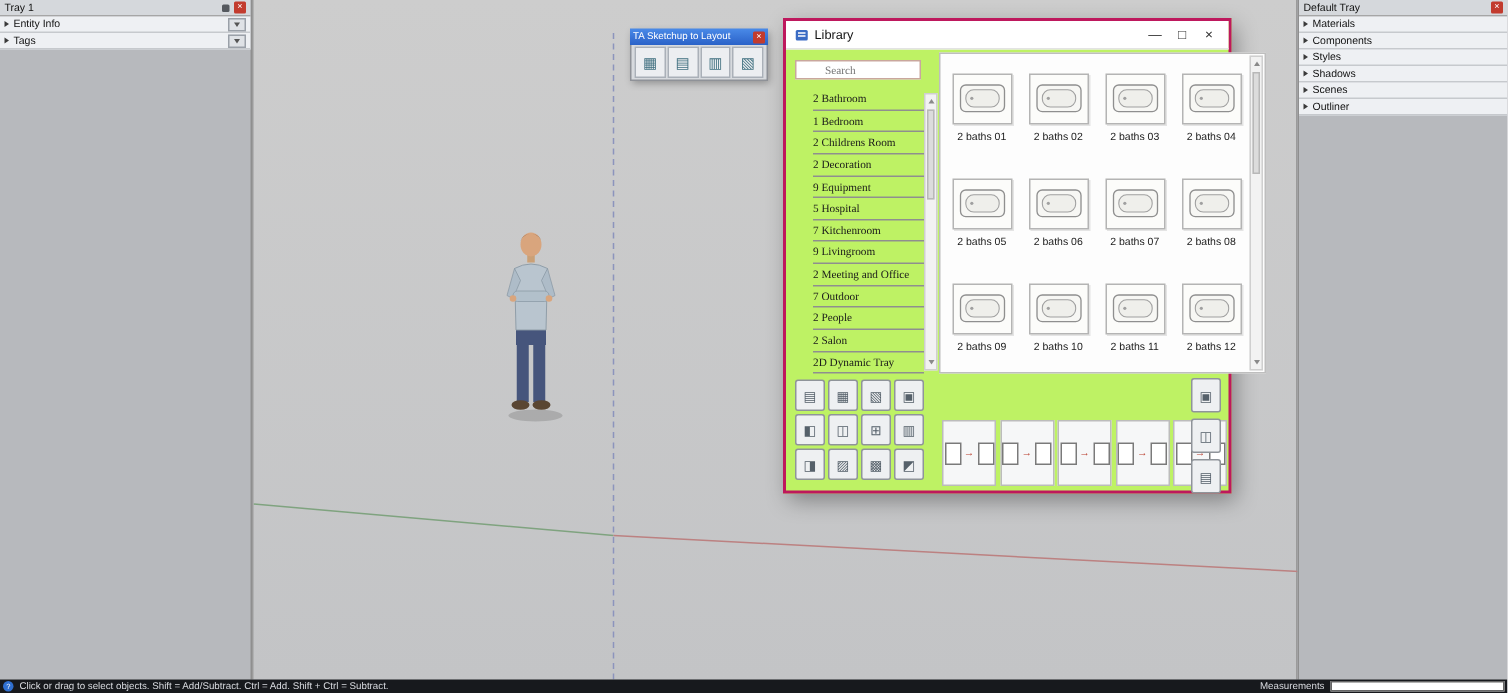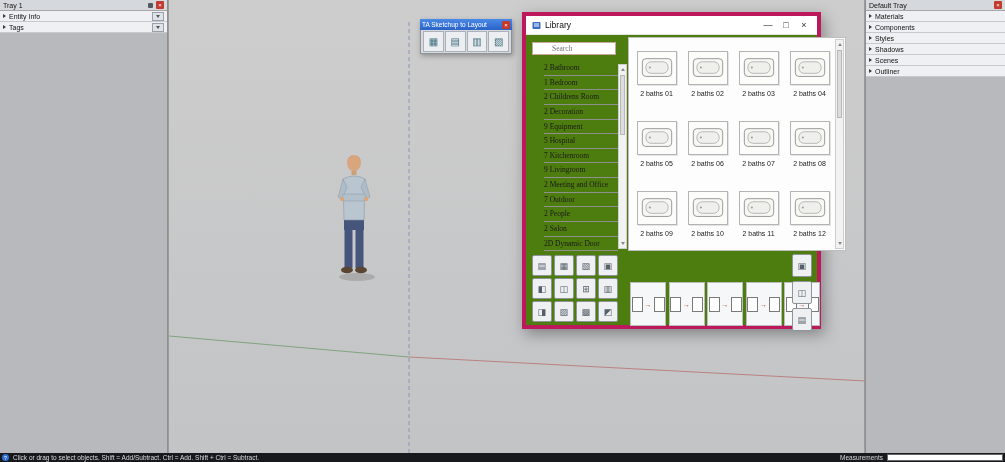--- a/index.html
+++ b/index.html
@@ -41,22 +41,22 @@
   .float-toolbar{position:absolute;left:420px;top:19px;width:92px;box-shadow:1px 2px 5px rgba(0,0,0,.3);}
   .ft-title{height:11px;background:linear-gradient(#4a8ae8,#2a62c8);color:#fff;font-size:6.5px;
     display:flex;align-items:center;padding:0 2px;gap:2px;}
   .ft-title .spacer{flex:1;}
   .ft-body{height:21px;background:#d7dade;border:1px solid #8f9298;border-top:none;
     display:flex;gap:1px;padding:1px 2px;box-sizing:content-box;}
   .ft-btn{width:20px;height:19px;background:#eceef1;border:1px solid #aab0b8;
     display:flex;align-items:center;justify-content:center;font-size:10px;color:#3f6f7f;}
 
   
-  .dialog{position:absolute;left:522px;top:12px;width:299px;height:317px;background:#4d7c0f;
-    border:4px solid #be185d;box-shadow:3px 5px 14px rgba(0,0,0,.35);box-sizing:border-box;}
+  .dialog{position:absolute;left:522px;top:12px;width:299px;height:317px;background:#bef264;
+    border:2px solid #be185d;box-shadow:3px 5px 14px rgba(0,0,0,.35);box-sizing:border-box;}
   .dlg-title{height:18px;display:flex;align-items:center;padding:0 6px;background:#fff;
     border-bottom:1px solid #e3e3e3;gap:4px;}
   .dlg-title .ttl{font-size:8.5px;color:#111;}
   .dlg-title .spacer{flex:1;}
   .wc{font-size:9px;color:#333;width:14px;text-align:center;}
   .dlg-body{position:absolute;left:0;top:18px;right:0;bottom:0;}
   .search-input{position:absolute;left:6px;top:8px;width:84px;height:13px;border:1px solid #c9a79d;
     font-size:7.5px;padding:0 19px;background:#fff;box-sizing:border-box;font-family:Liberation Serif, serif;}
   .cat-list{position:absolute;left:18px;top:27px;width:74px;height:200px;overflow:hidden;}
   .cat{font-size:7.5px;color:#1a1a1a;padding:3px 0 2px;border-bottom:1px solid #8f8f8f;line-height:1.15;font-family:Liberation Serif, serif;}
@@ -219,21 +219,21 @@
           <div class="cat">9 Livingroom</div>
 
           <div class="cat">2 Meeting and Office</div>
 
           <div class="cat">7 Outdoor</div>
 
           <div class="cat">2 People</div>
 
           <div class="cat">2 Salon</div>
 
-          <div class="cat">2D Dynamic Door</div>
+          <div class="cat">2D Dynamic Tray</div>
         </div>
       <div class="vscroll list-scroll">
         <div class="vs-btn">
             <span class="tri-u"></span>
           </div>
         <div class="vs-thumb" style="top:10px;height:58px;"></div>
         <div class="vs-btn vs-bot">
             <span class="tri-dn"></span>
           </div>
       </div>

